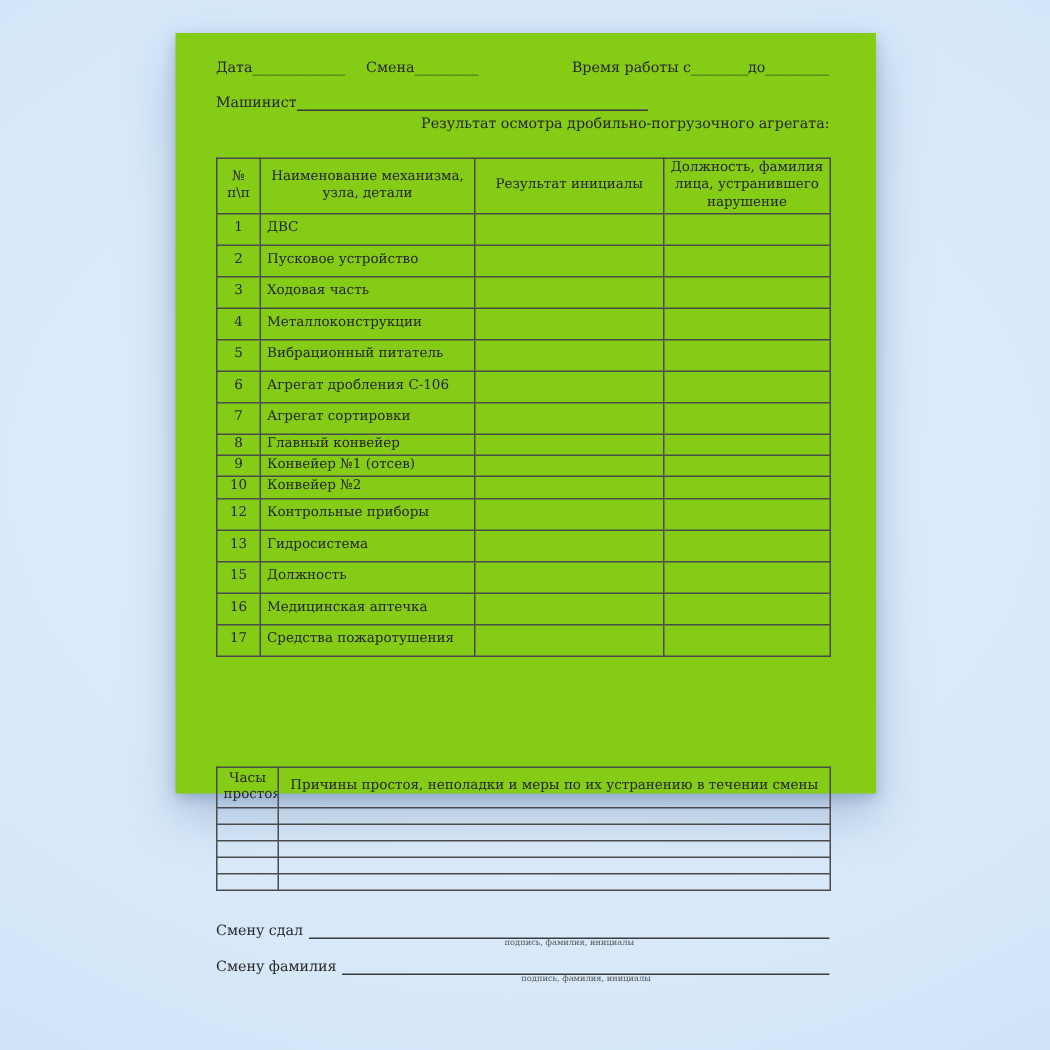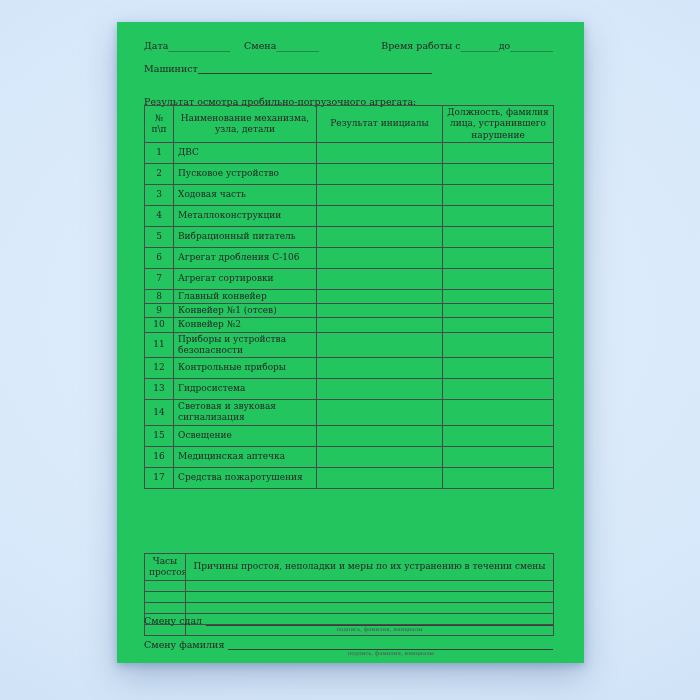--- a/index.html
+++ b/index.html
@@ -7,51 +7,51 @@
   body {
     width: 700px; height: 700px;
     position: relative;
     overflow: hidden;
     font-family: "DejaVu Serif", serif;
     color: #262626;
     background: radial-gradient(ellipse 120% 90% at 50% 45%, #e4f0fd 0%, #d7e8fa 55%, #c7dcf2 100%);
   }
   .paper {
     position: absolute; left: 117px; top: 22px;
-    width: 467px; height: 641px;
-    background: #22c55e;
+    width: 467px; height: 507px;
+    background: #84cc16;
     box-shadow: 0 3px 8px rgba(100,130,170,.45), 0 14px 32px rgba(95,125,165,.40);
     text-decoration: underline;
   }
   .line {
     position: absolute; left: 27px; right: 31px;
     font-size: 9.5px; line-height: 1.2; white-space: pre;
   }
   .top-line { top: 18px; display: flex; justify-content: space-between; }
   .top-line .date-gap { display: inline-block; width: 14px; }
   .operator-line { top: 41px; display: flex; align-items: flex-end; white-space: pre; }
   .blank-line { display: inline-block; border-bottom: 1px solid #3a3a3a; height: 10px; }
   .operator-blank { width: 234px; }
   .flex-blank { flex: 1; margin-left: 4px; }
-  .section-title { top: 74px; }
+  .section-title { top: 55px; text-align: right; }
 
   table { border-collapse: collapse; table-layout: fixed; position: absolute; left: 27px; width: 409px; }
   th, td {
     border: 1px solid #4a4a4a;
     font-size: 9px; font-weight: normal; line-height: 1.25;
     padding: 1px 4px; vertical-align: middle;
     overflow: hidden;
   }
   th { text-align: center; }
   .t1 { top: 83px; }
   .t1 tr { height: 21px; }
   .t1 tr.head { height: 35px; margin-left: 24px; }
   .t1 tr.short { height: 14px; }
   .t1 td.num { text-align: center; padding: 1px 2px; }
-  .t2 { top: 531px; }
+  .t2 { top: 489px; }
   .t2 tr { height: 11px; }
   .t2 tr.head { height: 27px; }
 
   .hours-line { top: 464px; }
   .workplace-line { top: 486px; display: flex; align-items: flex-end; }
 
   .sig-row {
     position: absolute; left: 27px; right: 31px;
     display: flex; align-items: flex-end;
     font-size: 9.5px; white-space: pre;
@@ -149,46 +149,34 @@
           <td></td>
           <td></td>
         </tr>
     <tr class="short">
           <td class="num">10</td>
           <td>Конвейер №2</td>
           <td></td>
           <td></td>
         </tr>
     <tr>
-          <td class="num">11</td>
-          <td>Приборы и устройства безопасности</td>
-          <td></td>
-          <td></td>
-        </tr>
-    <tr>
           <td class="num">12</td>
           <td>Контрольные приборы</td>
           <td></td>
           <td></td>
         </tr>
     <tr>
           <td class="num">13</td>
           <td>Гидросистема</td>
           <td></td>
           <td></td>
         </tr>
     <tr>
-          <td class="num">14</td>
-          <td>Световая и звуковая сигнализация</td>
-          <td></td>
-          <td></td>
-        </tr>
-    <tr>
           <td class="num">15</td>
-          <td>Освещение</td>
+          <td>Должность</td>
           <td></td>
           <td></td>
         </tr>
     <tr>
           <td class="num">16</td>
           <td>Медицинская аптечка</td>
           <td></td>
           <td></td>
         </tr>
     <tr>

